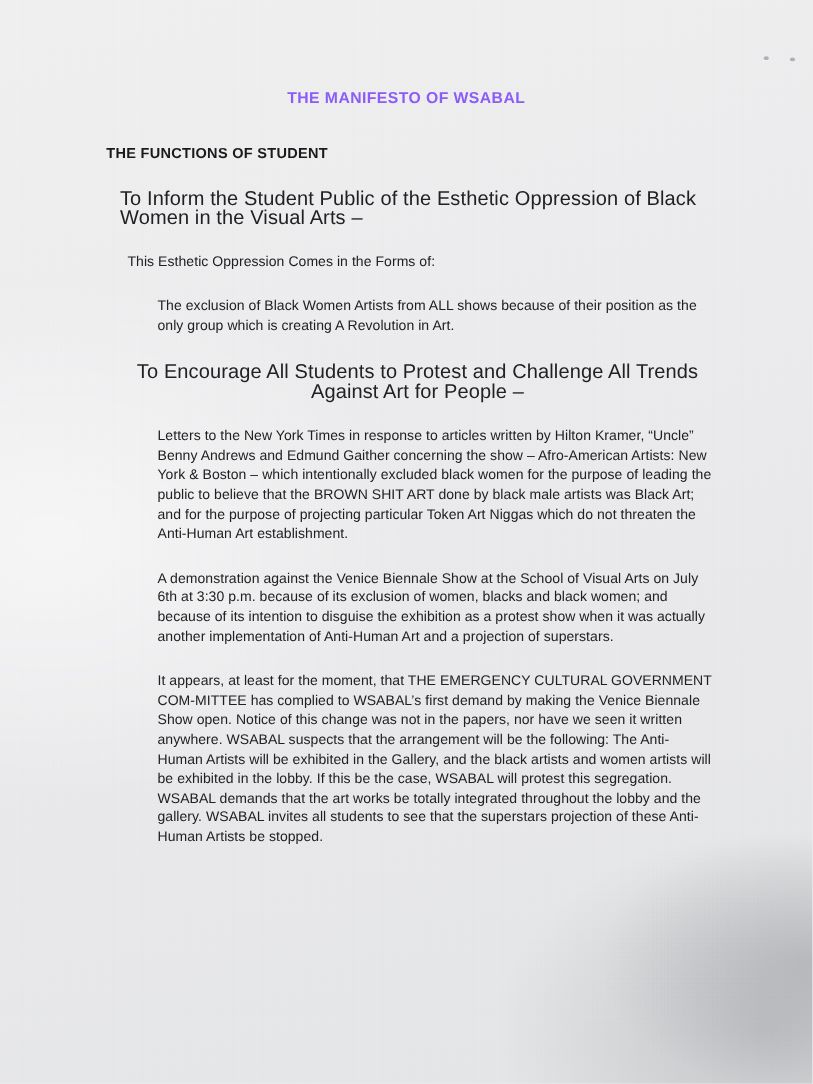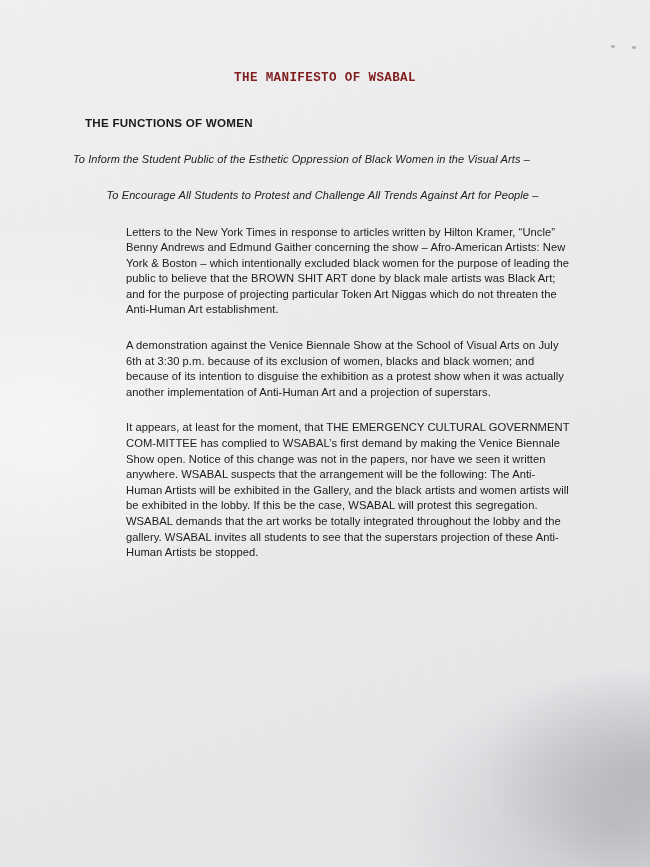--- a/index.html
+++ b/index.html
@@ -52,40 +52,38 @@
   
   .title-block {
     text-align: center;
     padding-top: 68px;
   }
   .title-line {
     font-size: 12.6px;
     font-weight: bold;
     letter-spacing: 0.35px;
     line-height: 20.5px;
-    color: #7f1d1d;
-    font-family: Liberation Mono, monospace;
+    color: #8b5cf6;
   }
 
   
   .section-heading {
     margin-left: 85px;
     margin-top: 27px;
     font-size: 11.6px;
     font-weight: bold;
     letter-spacing: 0.25px;
     color: #1a1a1c;
   }
 
   
   .directive {
-    margin-left: 73px;
+    margin-left: 96px;
     margin-right: 78px;
-    font-size: 11px;
-    font-style: italic;
+    font-size: 16px;
     line-height: 15.5px;
     letter-spacing: 0.1px;
     color: #212124;
   }
   .d1 { margin-top: 23px; }
   .d2 { margin-top: 21px; text-align: center; }
 
   
   .lead {
     margin-left: 102px;
@@ -116,25 +114,27 @@
 <div id="grain"></div>
 <div class="speck" style="left:611px; top:45px; width:4px; height:2.5px;"></div>
 <div class="speck" style="left:632px; top:46px; width:4px; height:2.5px;"></div>
 
 <div id="content">
 
   <div class="title-block">
     <div class="title-line">THE MANIFESTO OF WSABAL</div>
   </div>
 
-  <div class="section-heading">THE FUNCTIONS OF WOMEN</div>
+  <div class="section-heading">THE FUNCTIONS OF STUDENT</div>
 
   <div class="directive d1">To Inform the Student Public of the Esthetic Oppression of Black Women in the Visual Arts –</div>
 
+  <div class="lead">This Esthetic Oppression Comes in the Forms of:</div>
 
+  <div class="para gap-m">The exclusion of Black Women Artists from ALL shows because of their position as the only group which is creating A Revolution in Art.</div>
 
   <div class="directive d2">To Encourage All Students to Protest and Challenge All Trends Against Art for People –</div>
 
 
   <div class="para gap-l">Letters to the New York Times in response to articles written by Hilton Kramer, “Uncle” Benny Andrews and Edmund Gaither concerning the show – Afro-American Artists: New York &amp; Boston – which intentionally excluded black women for the purpose of leading the public to believe that the BROWN SHIT ART done by black male artists was Black Art; and for the purpose of projecting particular Token Art Niggas which do not threaten the Anti-Human Art establishment.</div>
   <div class="para gap-m">A demonstration against the Venice Biennale Show at the School of Visual Arts on July 6th at 3:30 p.m. because of its exclusion of women, blacks and black women; and because of its intention to disguise the exhibition as a protest show when it was actually another implementation of Anti-Human Art and a projection of superstars.</div>
   <div class="para gap-m">It appears, at least for the moment, that THE EMERGENCY CULTURAL GOVERNMENT COM-MITTEE has complied to WSABAL’s first demand by making the Venice Biennale Show open. Notice of this change was not in the papers, nor have we seen it written anywhere.  WSABAL suspects that the arrangement will be the following: The Anti-Human Artists will be exhibited in the Gallery, and the black artists and women artists will be exhibited in the lobby.  If this be the case, WSABAL will protest this segregation. WSABAL demands that the art works be totally integrated throughout the lobby and the gallery. WSABAL invites all students to see that the superstars projection of these Anti-Human Artists be stopped.</div>
 
 </div>
 

